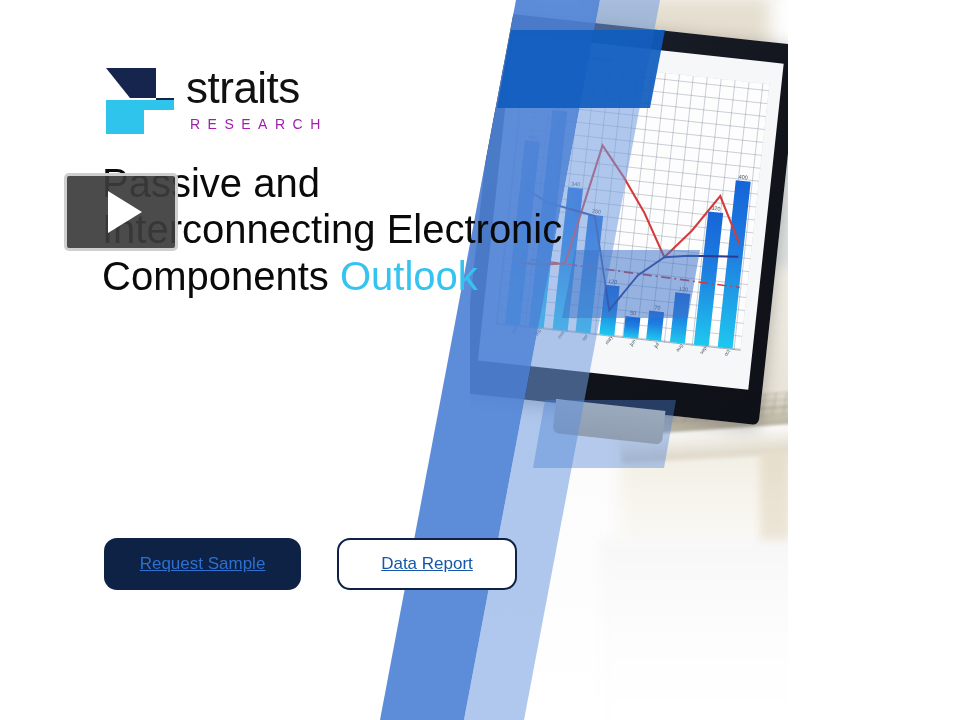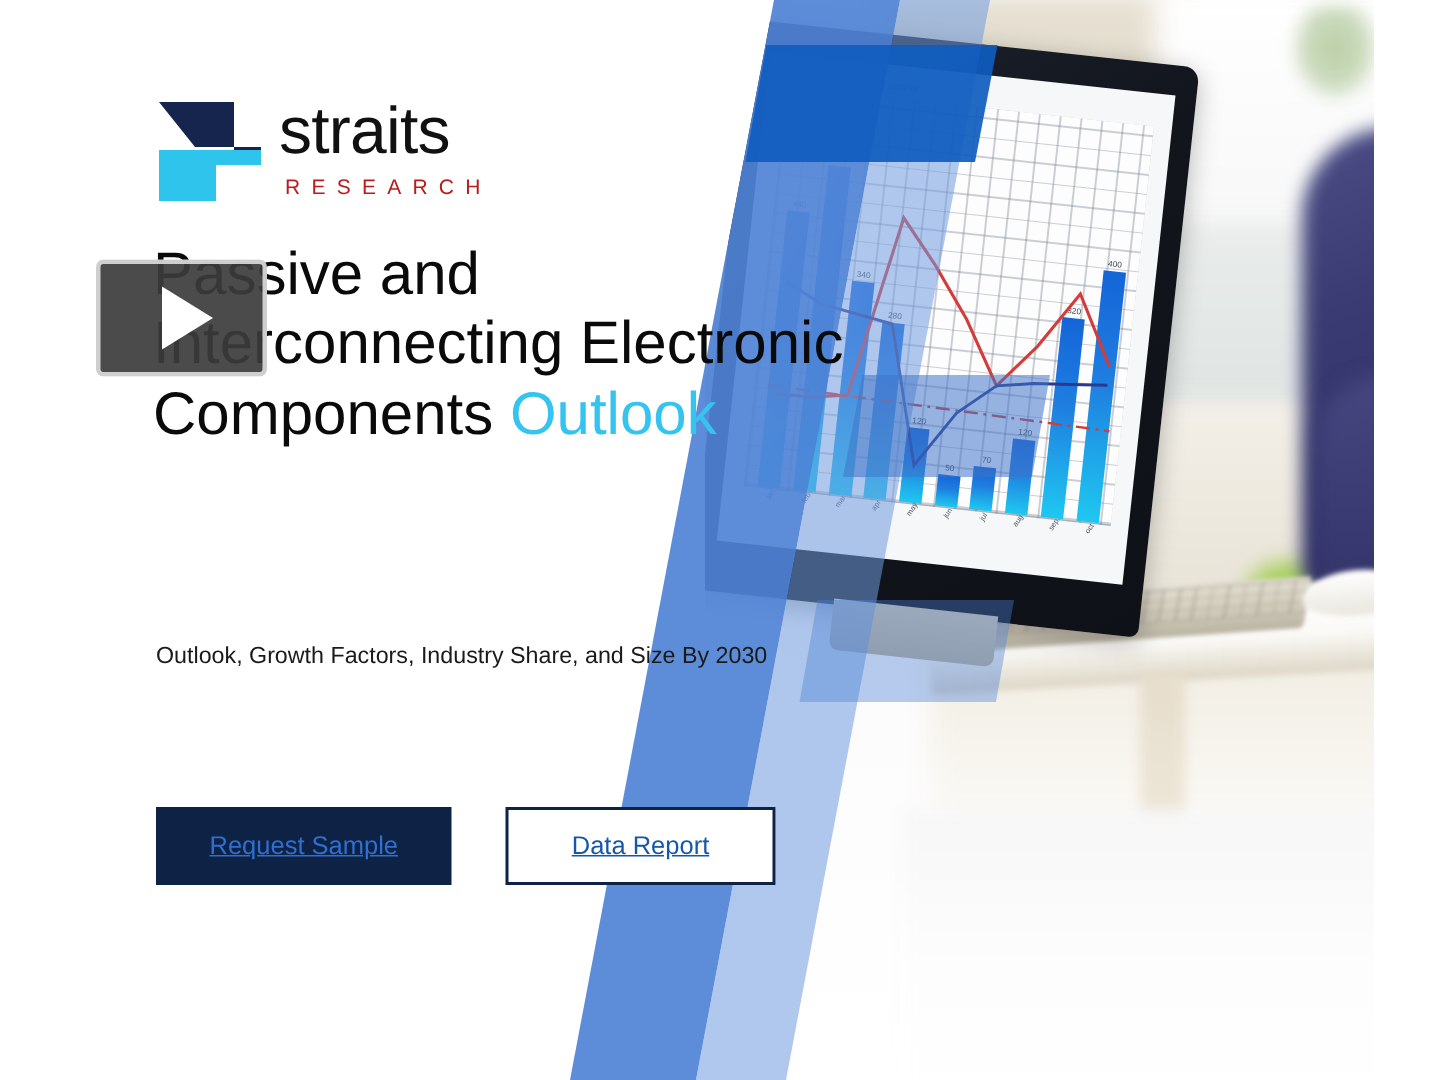--- a/index.html
+++ b/index.html
@@ -5,21 +5,21 @@
 <style>
   * { box-sizing: border-box; margin: 0; padding: 0; }
   html, body {
     width: 960px; height: 720px;
     background: #ffffff;
     font-family: "Liberation Sans", sans-serif;
     overflow: hidden;
   }
   .slide {
     position: relative;
-    width: 916px; height: 720px;
+    width: 788px; height: 720px;
     background: #ffffff;
     overflow: hidden;
   }
 
   
   .photo-area {
     position: absolute;
     left: 470px; top: 0;
     width: 490px; height: 720px;
     overflow: hidden;
@@ -244,21 +244,21 @@
     width: 300px; height: 80px;
   }
   .logo-mark { position: absolute; left: 0; top: 2px; width: 74px; height: 72px; }
   .logo-word {
     position: absolute; left: 82px; top: 4px;
     font-size: 44px; font-weight: 400; color: #111111;
     letter-spacing: -0.5px; line-height: 1;
   }
   .logo-sub {
     position: absolute; left: 86px; top: 54px;
-    font-size: 14px; color: #b91c1c; letter-spacing: 7.5px;
+    font-size: 14px; color: #a21caf; letter-spacing: 7.5px;
     font-weight: 400;
   }
 
   .title {
     position: absolute; left: 102px; top: 160px;
     width: 580px;
     font-size: 40px; line-height: 1.16;
     color: #0a0a0a; font-weight: 400;
   }
   .title .accent { color: #35c3f0; }
@@ -267,21 +267,21 @@
     position: absolute; left: 104px; top: 426px;
     width: 450px;
     font-size: 15.5px; line-height: 1.55;
     color: #1a1a1a;
   }
 
   .btn-row { position: absolute; left: 104px; top: 538px; display: flex; gap: 36px; }
   .btn {
     display: flex; align-items: center; justify-content: center;
     height: 52px; font-size: 17px;
-    text-decoration: underline; cursor: pointer;
+    text-decoration: underline; cursor: pointer; border-radius: 13px;
   }
   .btn-primary {
     width: 197px;
     background: #0d2245;
     color: #2f6fd0;
   }
   .btn-secondary {
     width: 180px;
     background: #ffffff;
     border: 2px solid #0d2245;
@@ -436,24 +436,20 @@
     <div class="logo-word">straits</div>
     <div class="logo-sub">RESEARCH</div>
   </div>
 
   <h1 class="title">
     <span>Passive and</span><br>
     <span>Interconnecting Electronic</span><br>
     <span>Components </span><span class="accent">Outlook</span>
   </h1>
 
-  <div class="subtitle">
-    <span>Outlook, Growth Factors, Industry Share, and Size</span>
-    <span>By 2030</span>
-  </div>
 
   <div class="btn-row">
     <div class="btn btn-primary">Request Sample</div>
     <div class="btn btn-secondary">Data Report</div>
   </div>
 
   <div class="play-btn" title="Play">
     <div class="play-tri"></div>
   </div>
 

